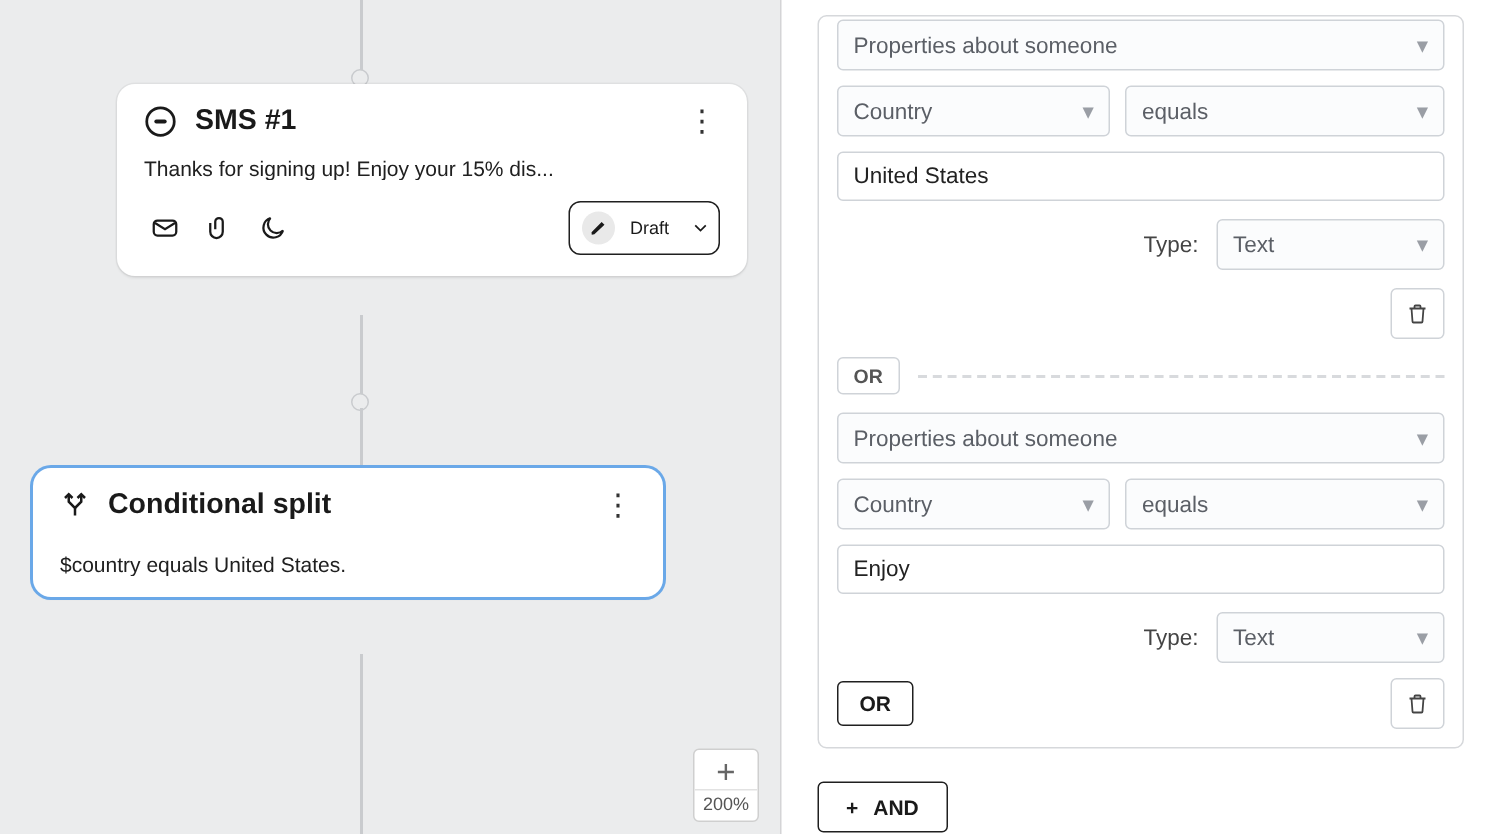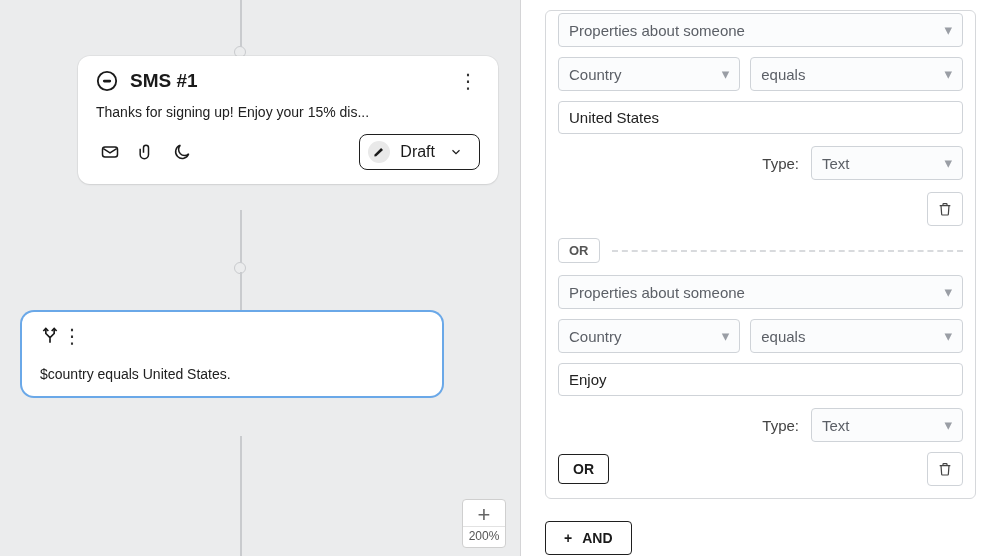--- a/index.html
+++ b/index.html
@@ -16,21 +16,21 @@
   .card { position:absolute; background:#fff; border-radius:12px; box-shadow:0 1px 2px rgba(0,0,0,.08), 0 0 0 1px rgba(0,0,0,.04); padding:14px 18px; width:420px; }
   .card.selected { box-shadow:0 0 0 2px #6aa8e8, 0 1px 2px rgba(0,0,0,.08); }
   .card-head { display:flex; align-items:center; }
   .card-head .title { font-weight:700; font-size:19px; margin-left:12px; flex:1; }
   .kebab { width:24px; text-align:center; font-size:20px; line-height:1; cursor:pointer; color:#333; }
   .card-body { margin-top:12px; font-size:14px; color:#202020; white-space:nowrap; overflow:hidden; text-overflow:ellipsis; }
   .card-foot { margin-top:14px; display:flex; align-items:center; }
   .foot-icons { display:flex; gap:8px; }
   .foot-icon { width:28px; height:28px; display:flex; align-items:center; justify-content:center; color:#333; }
   .spacer { flex:1; }
-  .status-btn { display:flex; align-items:center; gap:10px; border:1.5px solid #1f1f1f; border-radius:8px; background:#fff; padding:6px 16px 6px 8px; font-size:16px; cursor:pointer; }
+  .status-btn { display:flex; align-items:center; gap:10px; border:1.5px solid #1f1f1f; border-radius:8px; background:#fff; padding:6px 5px 6px 8px; font-size:12px; cursor:pointer; }
   .status-dot { width:22px; height:22px; display:flex; align-items:center; justify-content:center; border-radius:50%; background:#e9e9e9; }
   .chevdown { margin-left:4px; }
 
   
   .zoom { position:absolute; right:14px; bottom:8px; width:44px; background:#fff; border:1px solid #cfcfcf; border-radius:4px; overflow:hidden; text-align:center; }
   .zoom .plus { font-size:22px; color:#666; padding:4px 0 0 0; cursor:pointer; line-height:1; }
   .zoom .zval { font-size:12px; color:#555; padding:2px 0 4px 0; border-top:1px solid #e2e2e2; }
 
   
   .group { border:1px solid #d6d8db; border-radius:6px; padding:2px 12px 12px; margin-bottom:12px; position:relative; }
@@ -120,20 +120,21 @@
     <div class="card selected" style="top:312px; left:22px; width:420px;">
       <div class="card-head">
         <span>
           <svg width="20" height="20" viewBox="0 0 24 24" fill="none" stroke="#1a1a1a" stroke-width="2">
               <path d="M7 4v5l5 5v6"></path>
               <path d="M17 4v5l-5 5"></path>
               <path d="M4 6l3-3 3 3"></path>
               <path d="M14 6l3-3 3 3"></path>
             </svg>
         </span>
+        <span class="title">Conditional split</span>
         <span class="kebab">⋮</span>
       </div>
       <div class="card-body" style="margin-top:20px;">$country equals United States.</div>
     </div>
 
     <div class="vline" style="top:436px; height:120px;"></div>
 
     <div class="zoom">
       <div class="plus">+</div>
       <div class="zval">200%</div>

